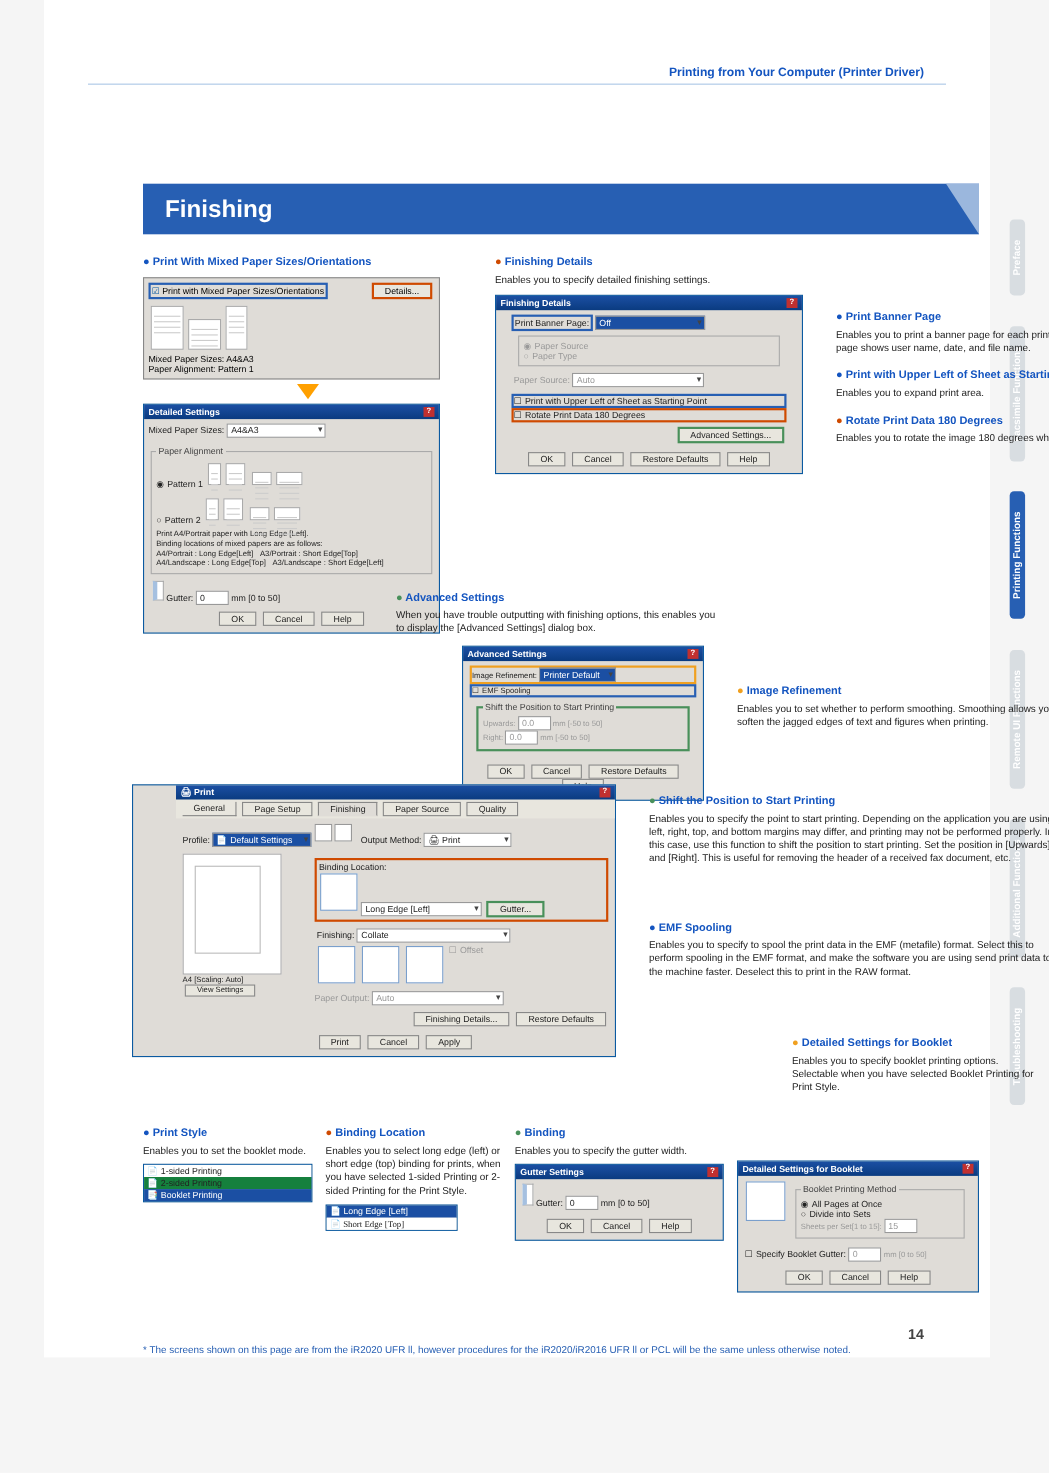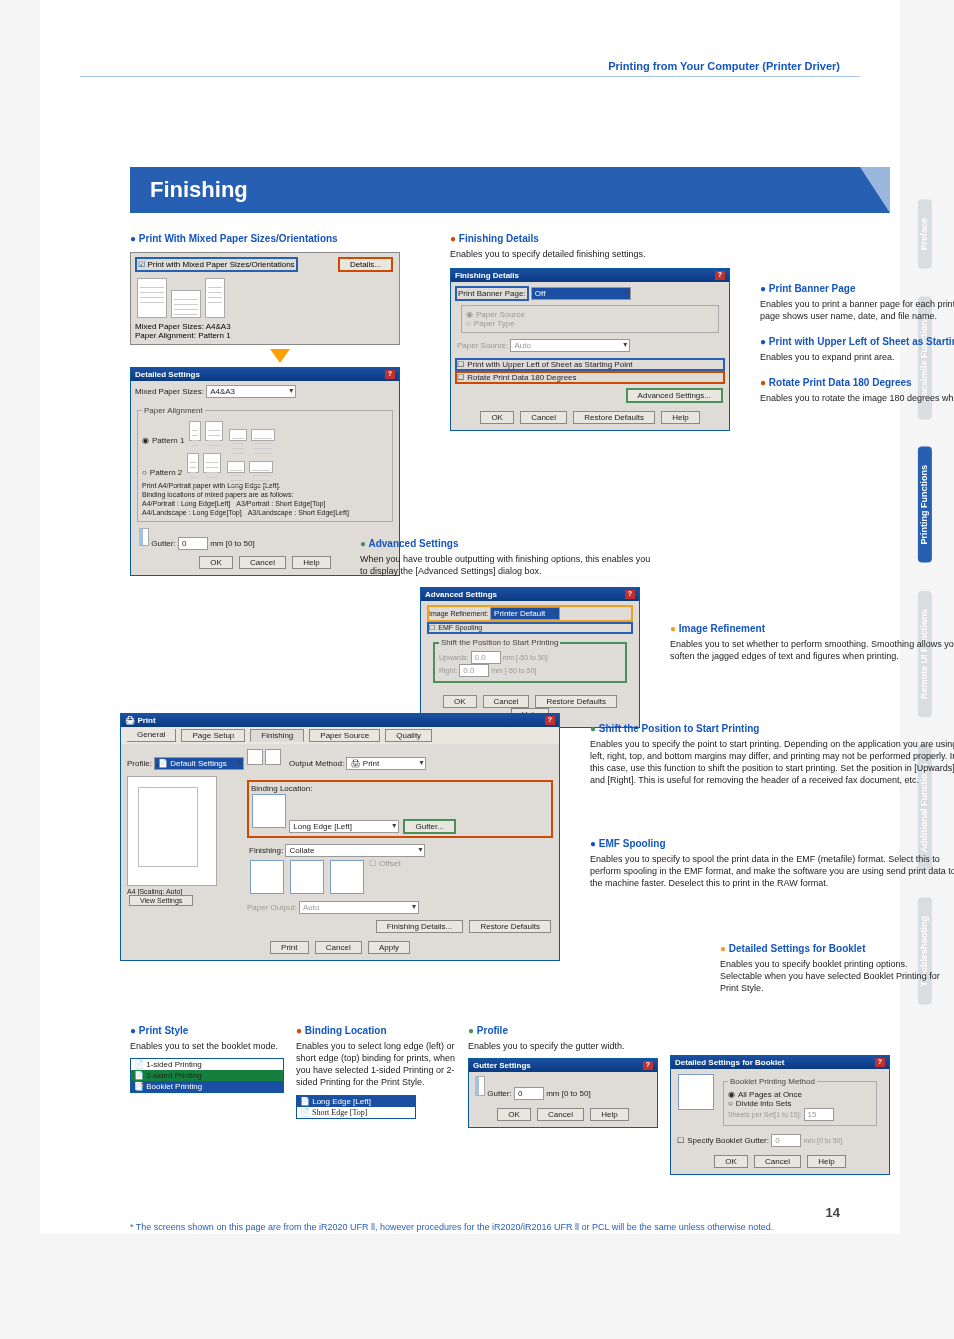--- a/index.html
+++ b/index.html
@@ -213,21 +213,21 @@
 
     <div style="position:absolute; left:320px; top:10px; width:300px;">
       <div class="section-title"><span class="bul-red">●</span> <span>Finishing Details</span></div>
       <div class="body-text">Enables you to specify detailed finishing settings.</div>
 
       <div class="dlg" style="width:280px; margin-top:8px;">
         <div class="dlg-title">
             <span>Finishing Details</span>
             <span class="x">?</span>
           </div>
-        <div style="padding:4px 4px;">
+        <div style="padding:4px 14px;">
           <div class="box-highlight-blue" style="display:inline-block; padding:1px;">
             <span>Print Banner Page:</span>
           </div>
           <span class="dropdown" style="background:#1b4fa3;color:#fff;min-width:100px;">Off</span>
           <fieldset class="fieldset" style="color:#999;">
             <div class="radio-sel">Paper Source</div>
             <div class="radio">Paper Type</div>
           </fieldset>
           <div style="color:#999; padding:2px;">
             <span>Paper Source:</span>
@@ -302,21 +302,21 @@
       <div class="section-title"><span class="bul-green">●</span> <span>Shift the Position to Start Printing</span></div>
       <div class="body-text-wide">Enables you to specify the point to start printing. Depending on the application you are using, left, right, top, and bottom margins may differ, and printing may not be performed properly. In this case, use this function to shift the position to start printing. Set the position in [Upwards] and [Right]. This is useful for removing the header of a received fax document, etc.</div>
     </div>
 
     <div style="position:absolute; left:460px; top:615px; width:400px;">
       <div class="section-title"><span class="bul">●</span> <span>EMF Spooling</span></div>
       <div class="body-text-wide">Enables you to specify to spool the print data in the EMF (metafile) format. Select this to perform spooling in the EMF format, and make the software you are using send print data to the machine faster. Deselect this to print in the RAW format.</div>
     </div>
 
     <div style="position:absolute; left:-10px; top:490px;">
-      <div class="dlg" style="width:440px;">
+      <div class="dlg" style="width:440px;padding-left:39px;">
         <div class="dlg-title">
             <span>🖨 <span>Print</span></span>
             <span class="x">?</span>
           </div>
         <div style="background:#e8e6de; padding:2px 4px; font-size:8px; display:flex; gap:1px;">
           <span class="btn" style="border-top:none;border-left:none;">General</span>
           <span class="btn">Page Setup</span>
           <span class="btn" style="background:#dfdcd7;border-bottom:1px solid #dfdcd7;">Finishing</span>
           <span class="btn">Paper Source</span>
           <span class="btn">Quality</span>
@@ -389,21 +389,21 @@
       </div>
       <div style="width:190px;">
         <div class="section-title"><span class="bul-red">●</span> <span>Binding Location</span></div>
         <div class="body-text">Enables you to select long edge (left) or short edge (top) binding for prints, when you have selected 1-sided Printing or 2-sided Printing for the Print Style.</div>
         <div class="dlg" style="width:120px;margin-top:6px;font-size:8px;">
           <div style="background:#1b4fa3;color:#fff;padding:1px 3px;">📄 <span>Long Edge [Left]</span></div>
           <div style="background:#fff;padding:1px 3px;font-family:Liberation Serif, serif;">📄 <span>Short Edge [Top]</span></div>
         </div>
       </div>
       <div style="width:210px;">
-        <div class="section-title"><span class="bul-green">●</span> <span>Profile</span></div>
+        <div class="section-title"><span class="bul-green">●</span> <span>Binding</span></div>
         <div class="body-text">Enables you to specify the gutter width.</div>
         <div class="dlg" style="width:190px;margin-top:6px;">
           <div class="dlg-title">
               <span>Gutter Settings</span>
               <span class="x">?</span>
             </div>
           <div style="padding:4px 6px;">
             <span style="display:inline-block;width:10px;height:20px;background:#fff;border:1px solid #aaa;border-left:4px solid #a5c0e0;"></span>
             <span>Gutter:</span>
             <span class="inputbox">0</span>

